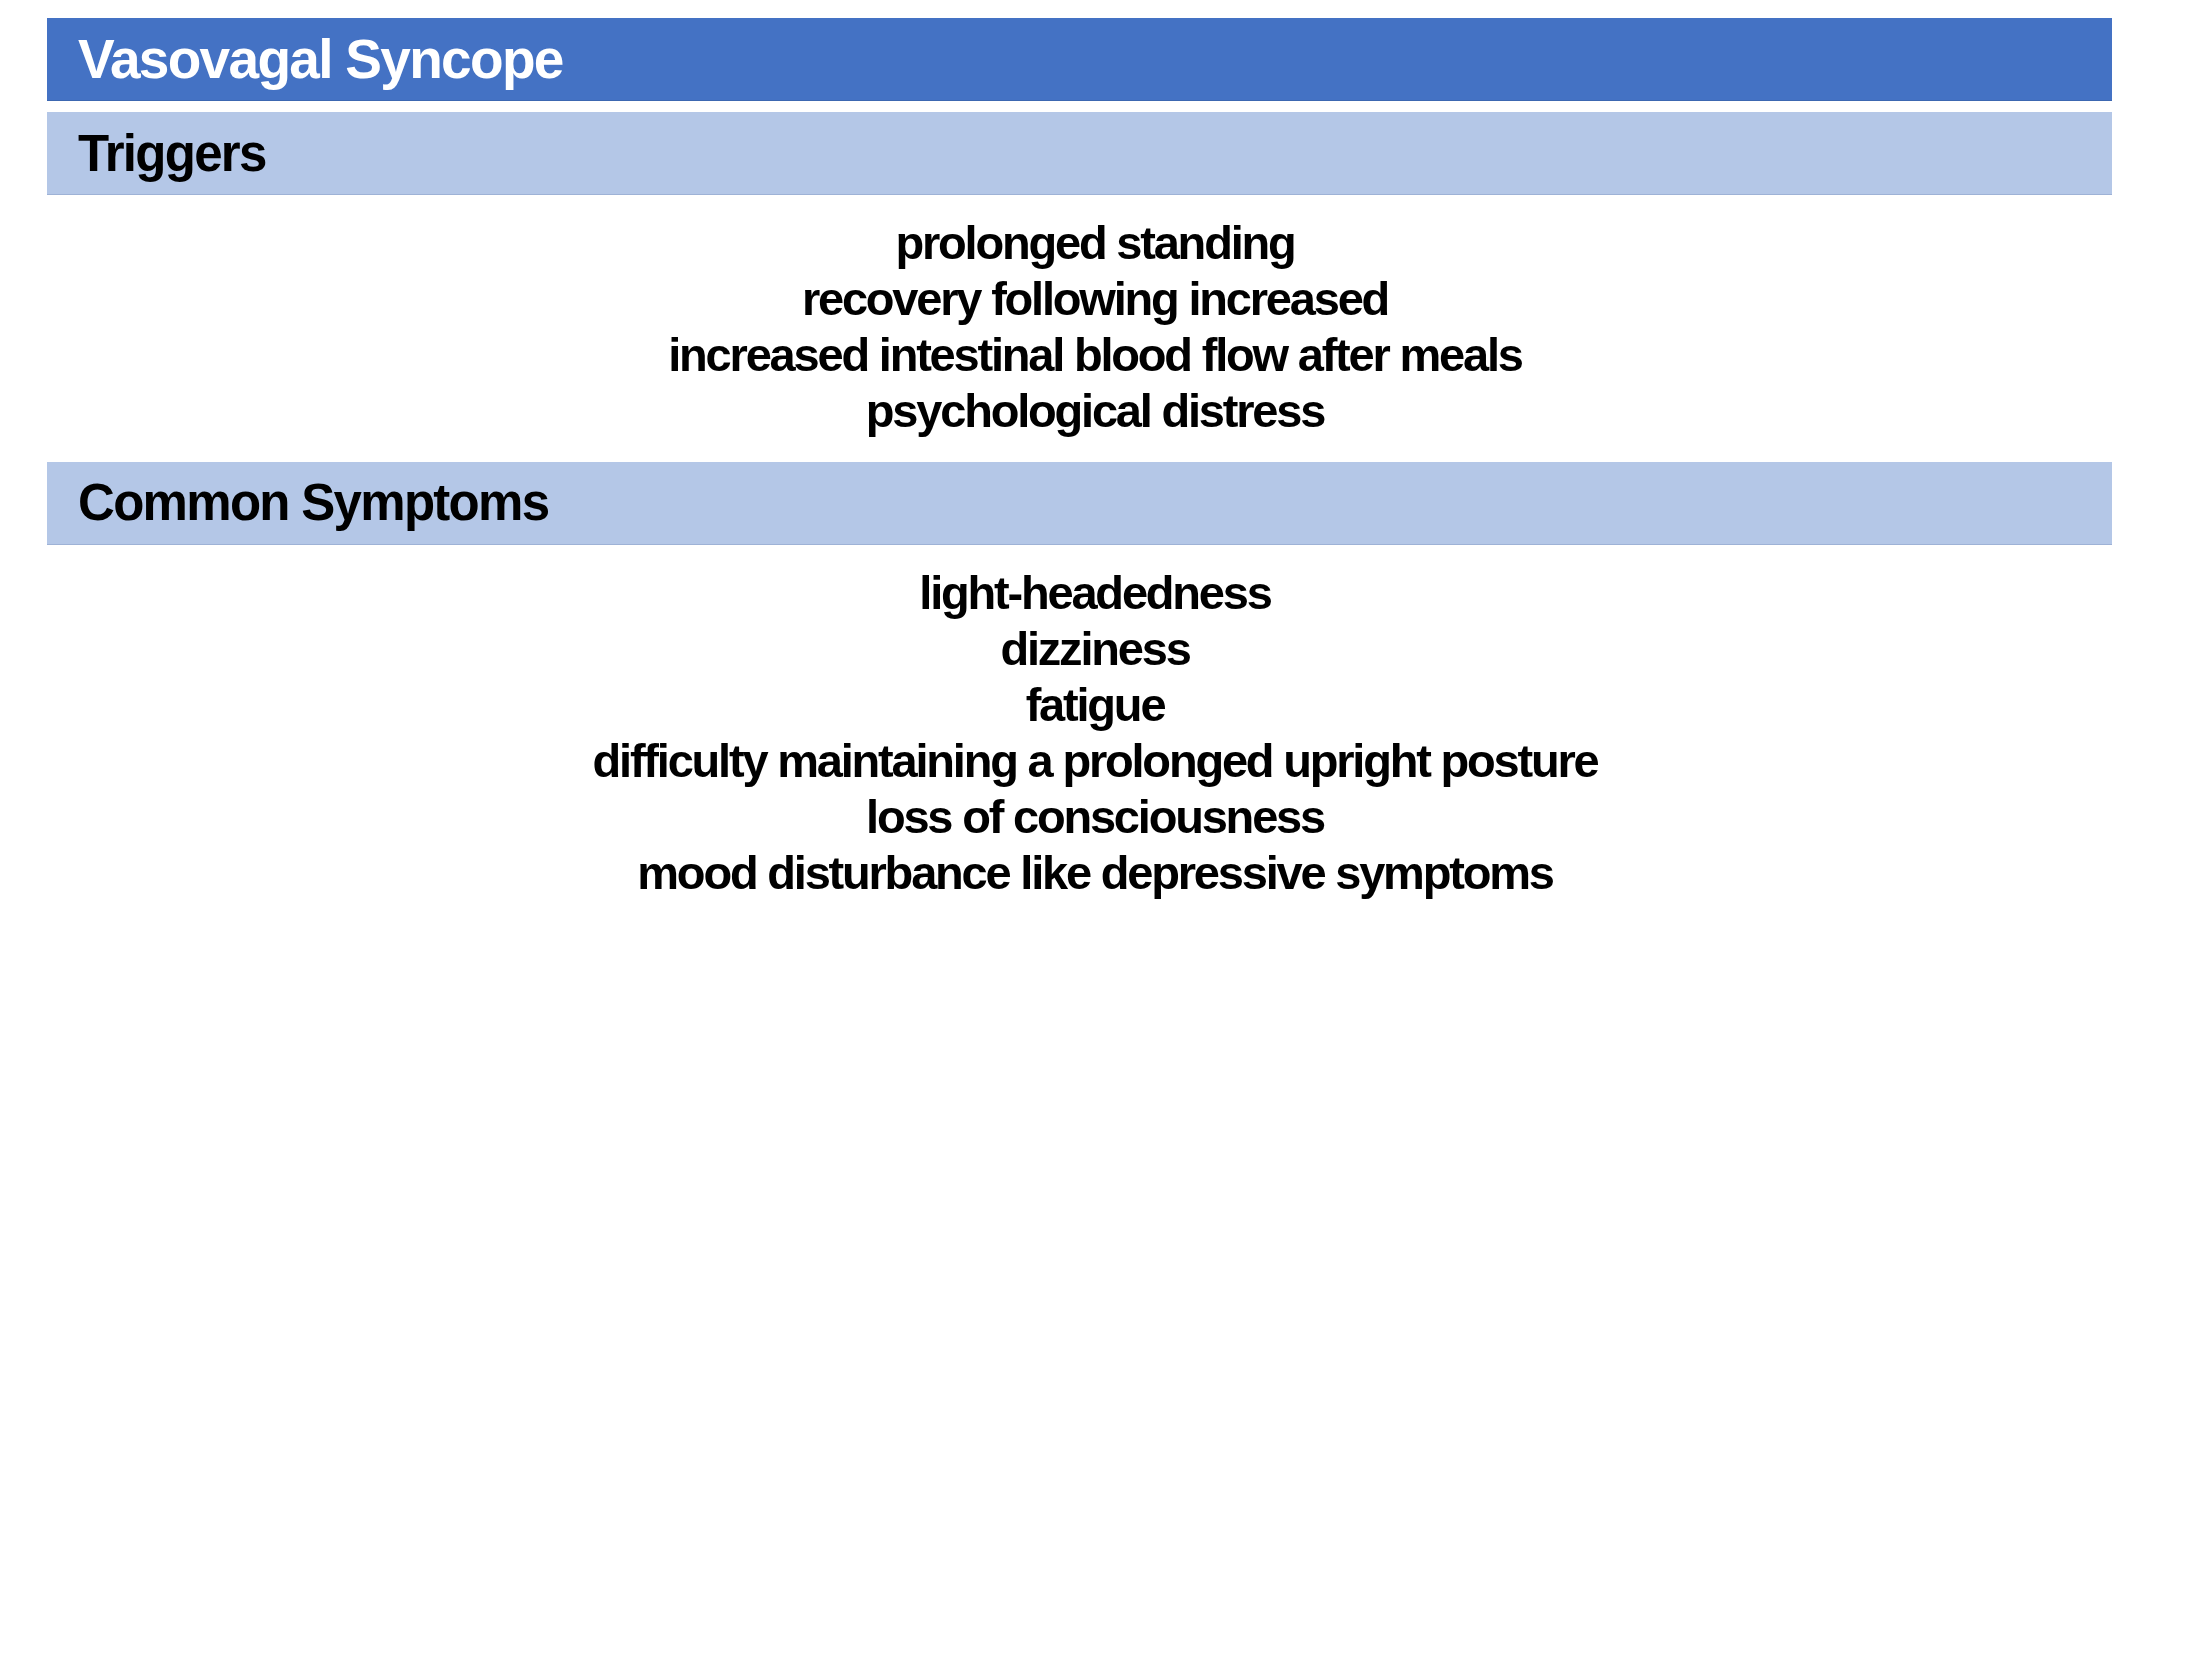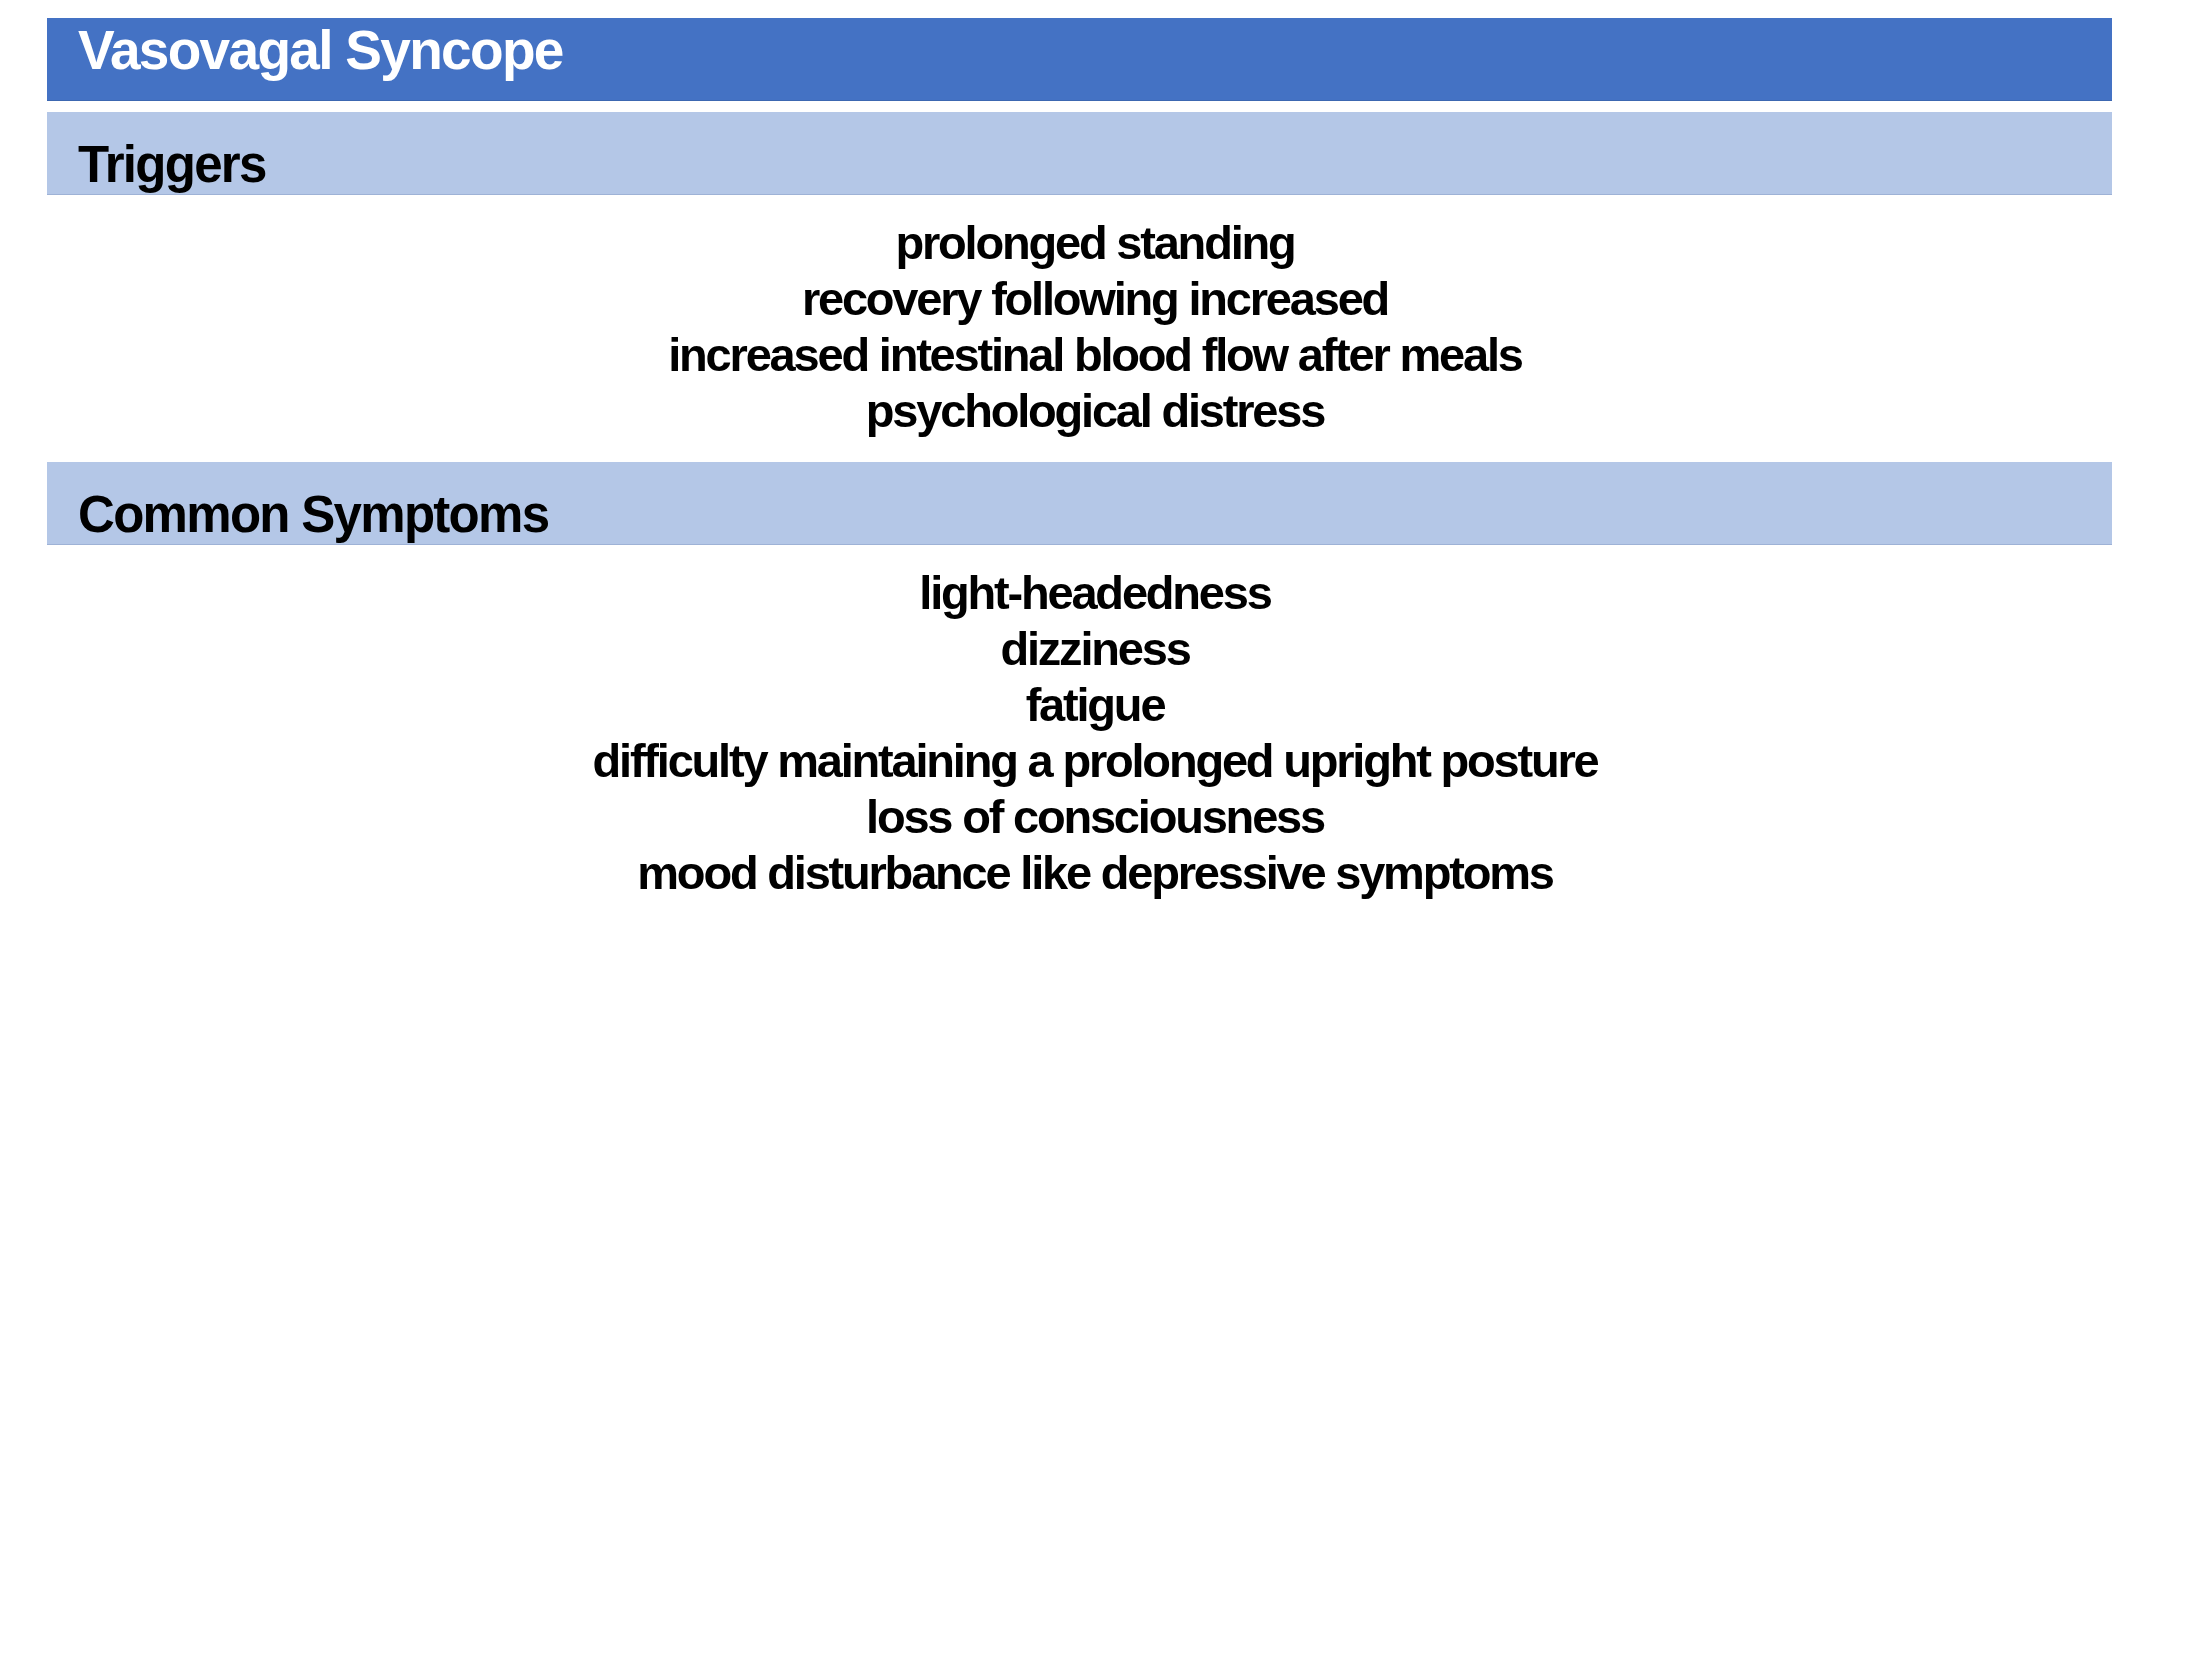--- a/index.html
+++ b/index.html
@@ -14,41 +14,41 @@
   .doc {
     position: absolute;
     top: 18px;
     left: 47px;
     width: 2065px;
   }
   .title-bar {
     height: 83px;
     background: var(--title-bar-bg, #4472C4);
     display: flex;
-    align-items: flex-start;
+    align-items: center;
     padding-left: 31px;
     box-sizing: border-box;
     border-bottom: 1.1px solid rgba(47, 82, 143, 0.35);
   }
   .title-text {
     color: var(--title-text, #ffffff);
     font-size: 55px;
     font-weight: bold;
     letter-spacing: -1.7px;
     white-space: nowrap;
   }
   .gap {
     height: 11px;
     background: transparent;
   }
   .section-bar {
     height: 83px;
     background: var(--section-bar-bg, #B4C7E7);
     display: flex;
-    align-items: flex-end;
+    align-items: center;
     padding-left: 31px;
     box-sizing: border-box;
     border-bottom: 1.1px solid rgba(140, 160, 200, 0.55);
   }
   .section-text {
     color: var(--section-text, #000000);
     font-size: 51px;
     font-weight: bold;
     letter-spacing: -1.7px;
     white-space: nowrap;

